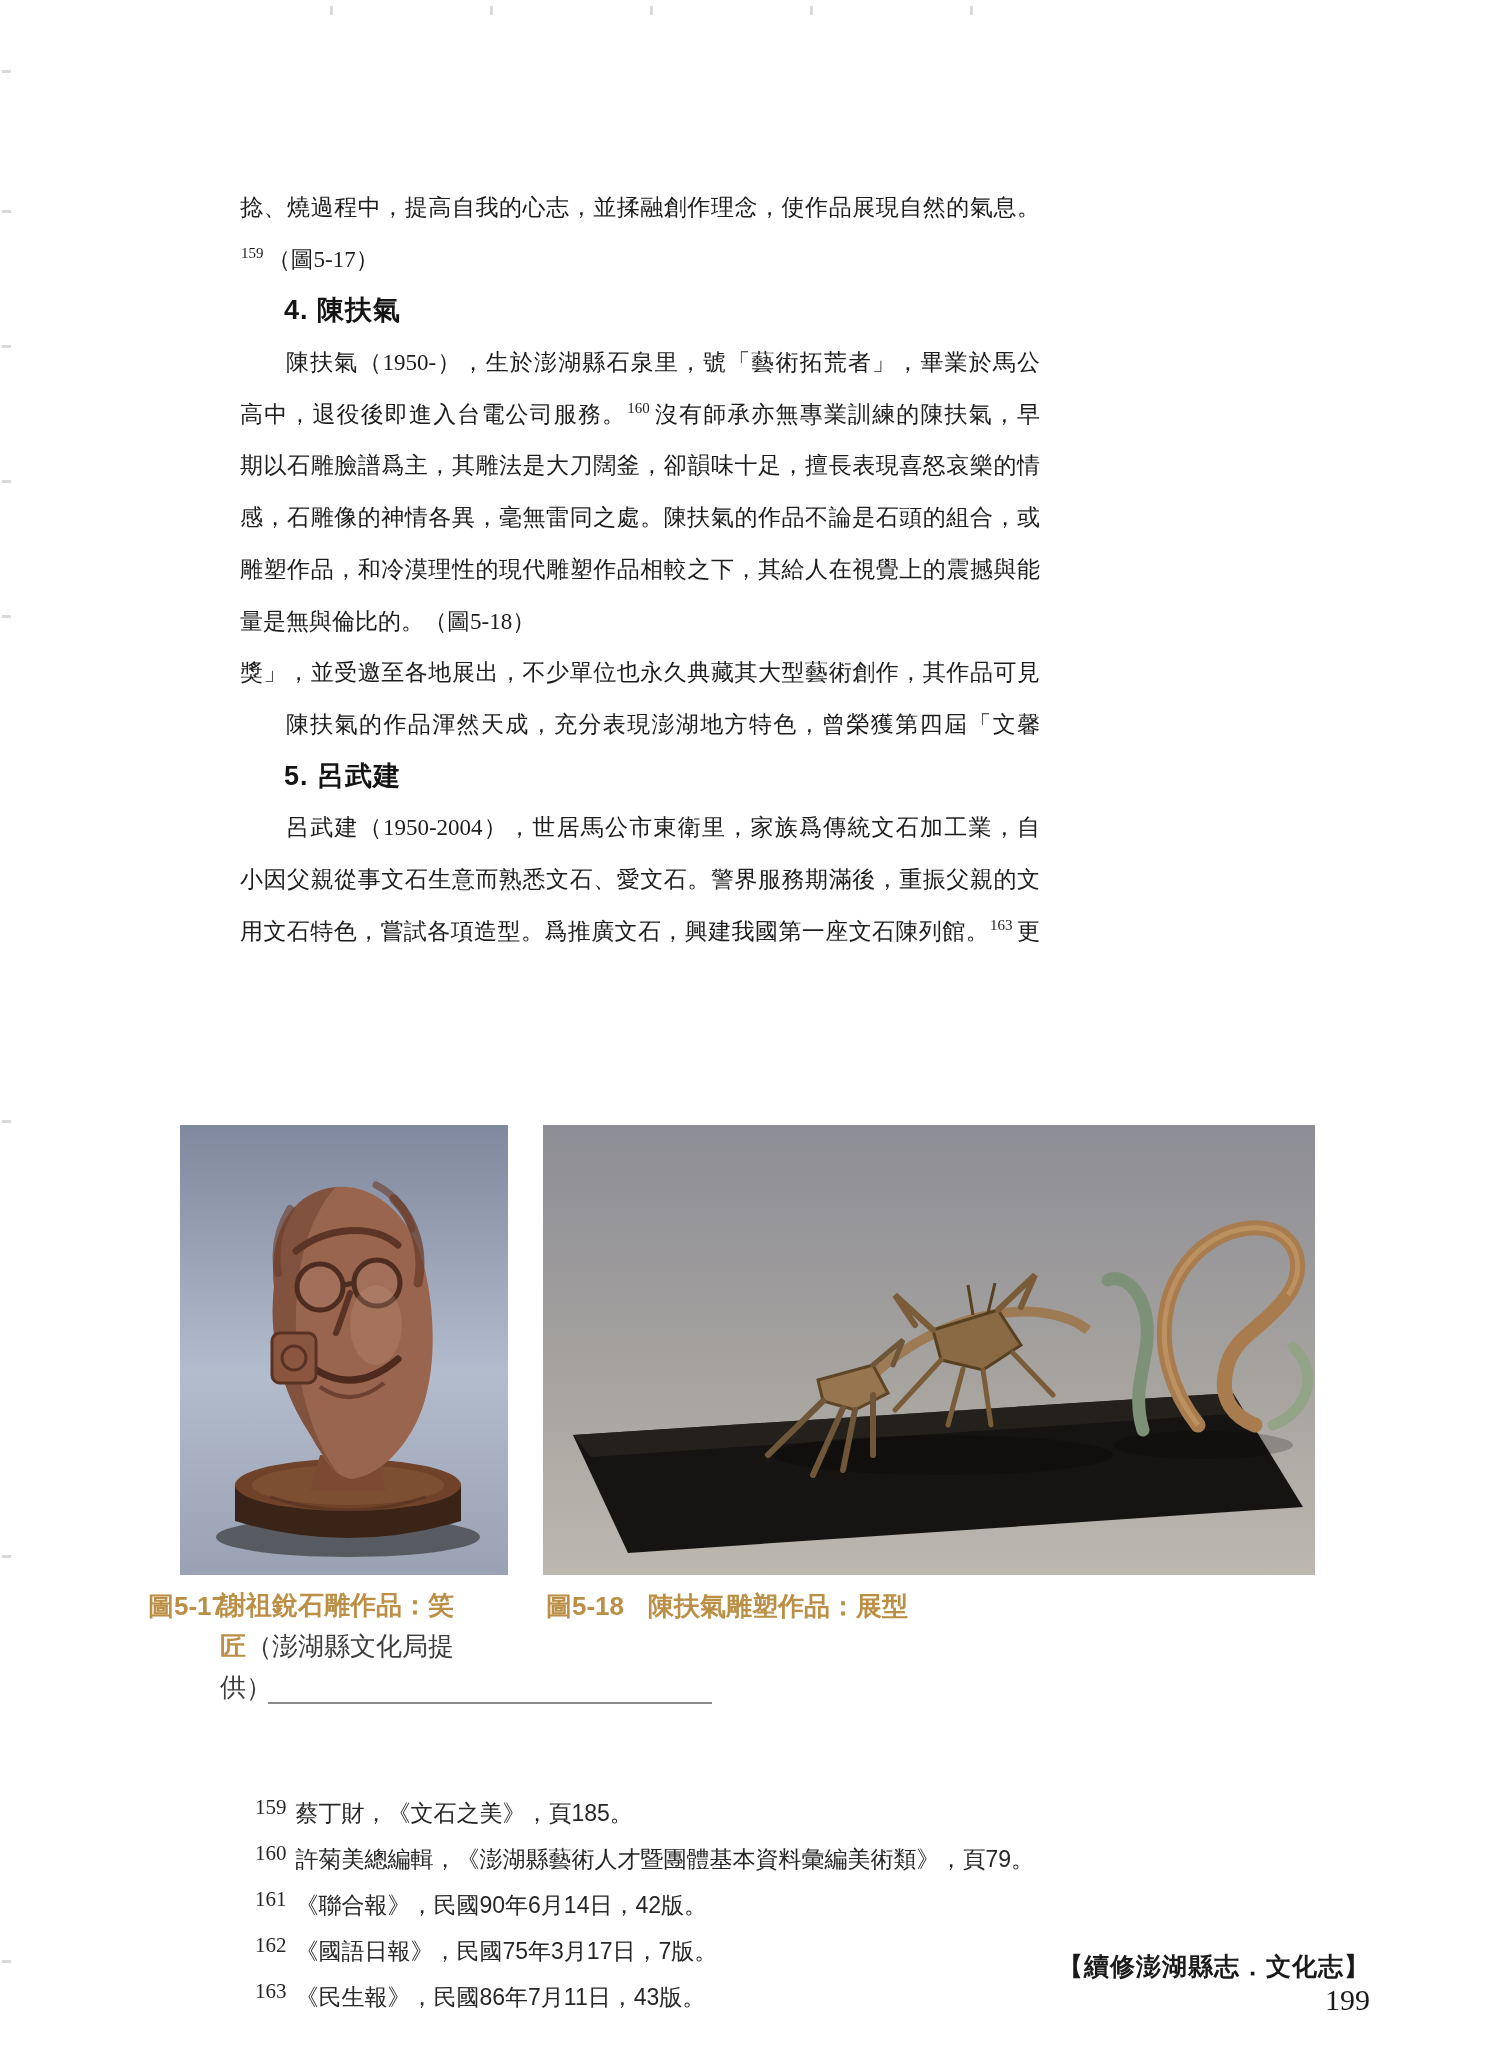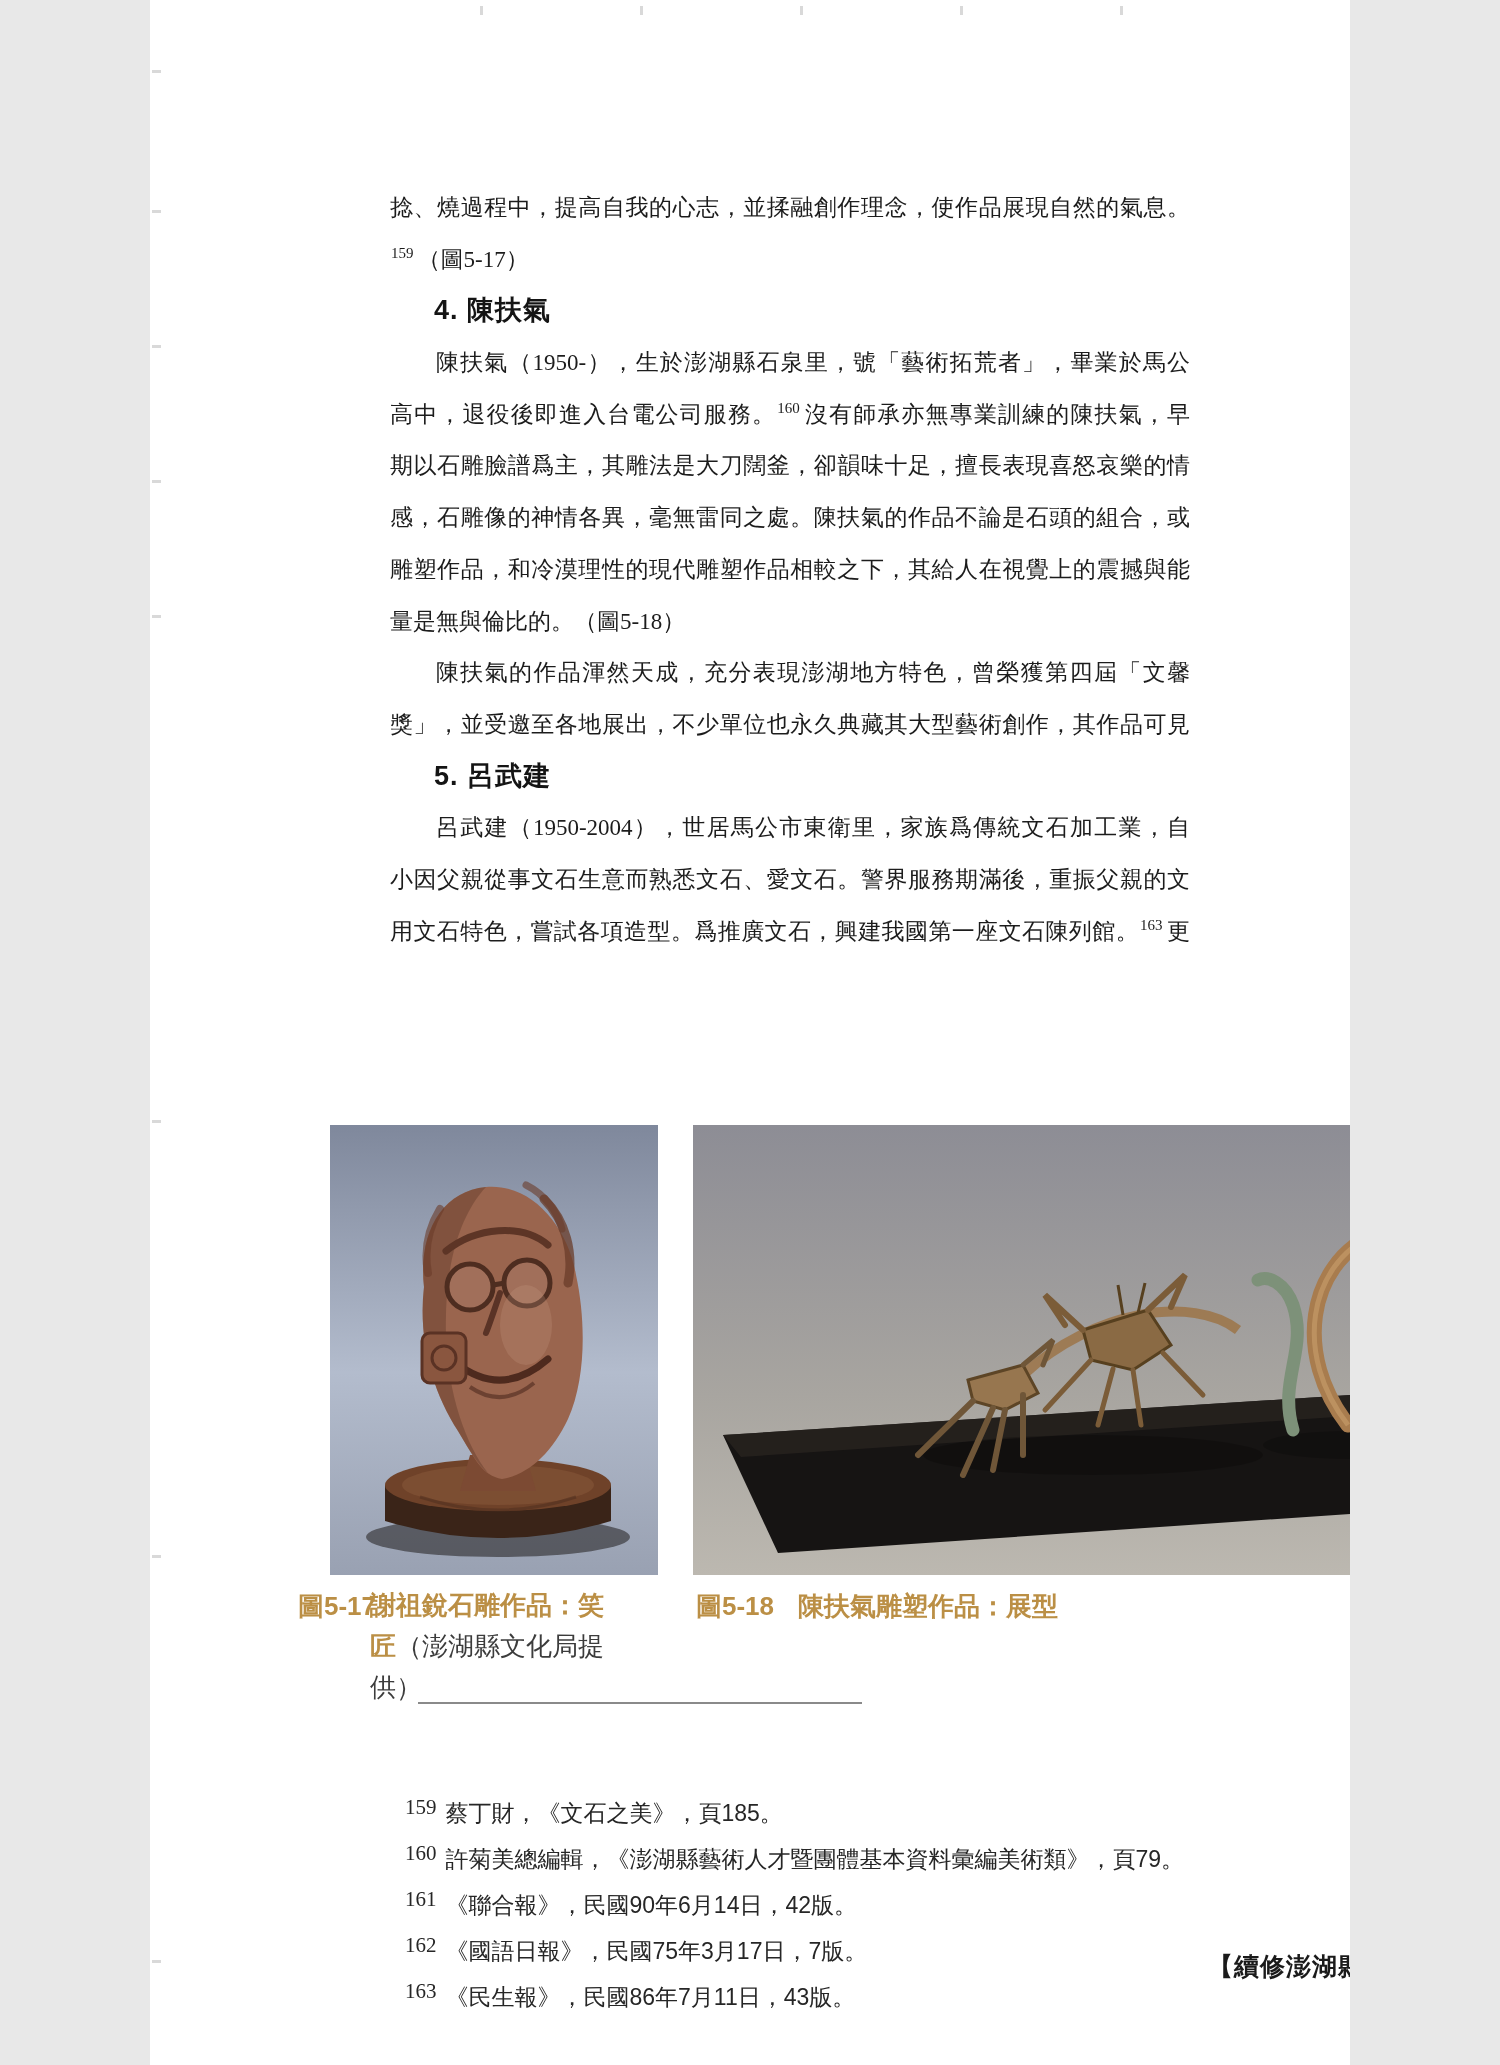--- a/index.html
+++ b/index.html
@@ -1,16 +1,16 @@
 <!DOCTYPE html>
 <html><head>
 <meta charset="utf-8">
 <style>
   html,body{margin:0;padding:0;background:#e8e8e8;}
-  .page{position:relative;width:1200px;height:2065px;background:#ffffff;overflow:hidden;
+  .page{position:relative;width:1500px;height:2065px;background:#ffffff;overflow:hidden;
         font-family:"Liberation Serif",serif;margin:0 auto;}
   
   #text-column{position:absolute;left:240px;top:182px;width:800px;color:#1c1c1c;}
   .line{height:51.7px;line-height:51.7px;font-size:23px;white-space:nowrap;}
   .line.j{white-space:normal;text-align:justify;text-align-last:justify;text-justify:inter-character;}
   .line.ind{text-indent:46px;}
   .line.heading{font-family:"Liberation Sans",sans-serif;font-weight:bold;font-size:27px;color:#141414;letter-spacing:1px;margin-left:44px;}
   .line sup{font-size:15px;vertical-align:9px;line-height:0;margin:0 4px 0 1px;letter-spacing:0;}
   
   .photo{position:absolute;display:block;}
@@ -47,22 +47,22 @@
   <div id="text-column">
       <div class="line j">捻、燒過程中，提高自我的心志，並揉融創作理念，使作品展現自然的氣息。</div>
       <div class="line"><sup>159</sup>（圖5-17）</div>
       <div class="line heading">4. 陳扶氣</div>
       <div class="line j ind">陳扶氣（1950-），生於澎湖縣石泉里，號「藝術拓荒者」，畢業於馬公</div>
       <div class="line j">高中，退役後即進入台電公司服務。<sup>160</sup>沒有師承亦無專業訓練的陳扶氣，早</div>
       <div class="line j">期以石雕臉譜爲主，其雕法是大刀闊釜，卻韻味十足，擅長表現喜怒哀樂的情</div>
       <div class="line j">感，石雕像的神情各異，毫無雷同之處。陳扶氣的作品不論是石頭的組合，或</div>
       <div class="line j">雕塑作品，和冷漠理性的現代雕塑作品相較之下，其給人在視覺上的震撼與能</div>
       <div class="line">量是無與倫比的。（圖5-18）</div>
+      <div class="line j">獎」，並受邀至各地展出，不少單位也永久典藏其大型藝術創作，其作品可見</div>
       <div class="line j ind">陳扶氣的作品渾然天成，充分表現澎湖地方特色，曾榮獲第四屆「文馨</div>
-      <div class="line j">獎」，並受邀至各地展出，不少單位也永久典藏其大型藝術創作，其作品可見</div>
       <div class="line heading">5. 呂武建</div>
       <div class="line j ind">呂武建（1950-2004），世居馬公市東衛里，家族爲傳統文石加工業，自</div>
       <div class="line j">小因父親從事文石生意而熟悉文石、愛文石。警界服務期滿後，重振父親的文</div>
       <div class="line j">用文石特色，嘗試各項造型。爲推廣文石，興建我國第一座文石陳列館。<sup>163</sup>更</div>
     </div>
 
   <div class="photo" id="photo1">
     <svg width="328" height="450" viewBox="0 0 328 450">
       <defs>
         <linearGradient id="bg1" x1="0" y1="0" x2="0" y2="1">

